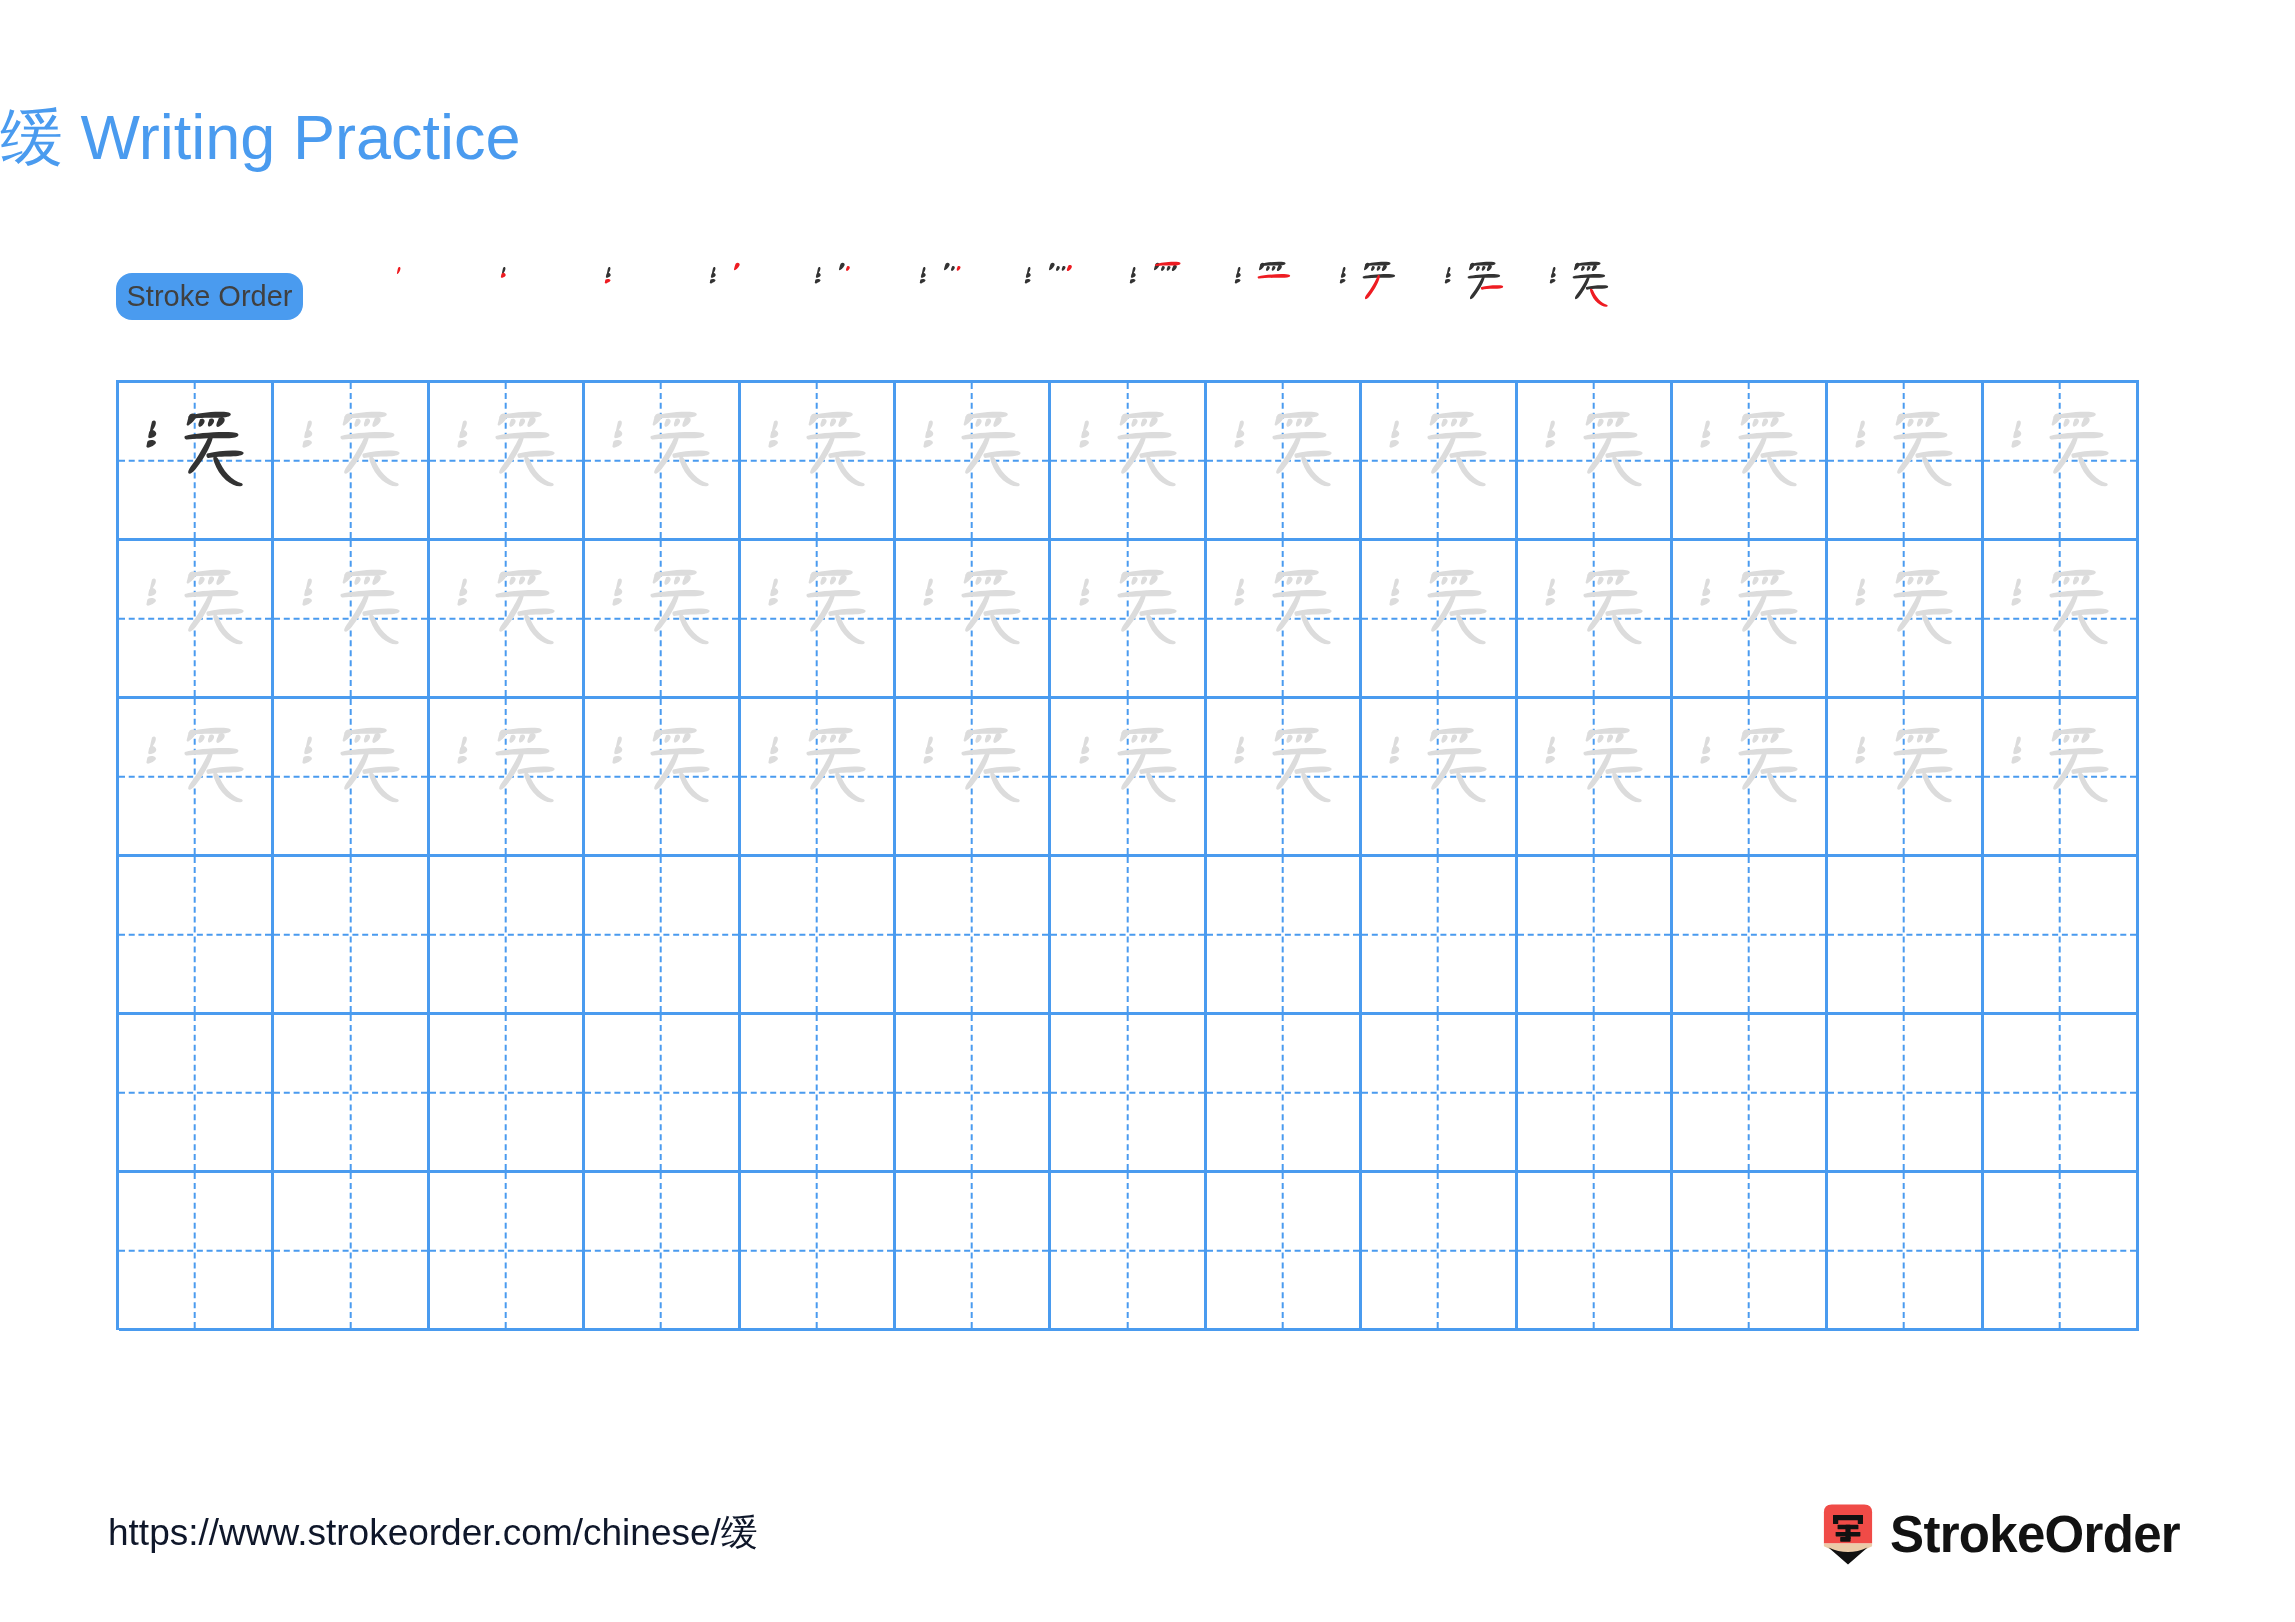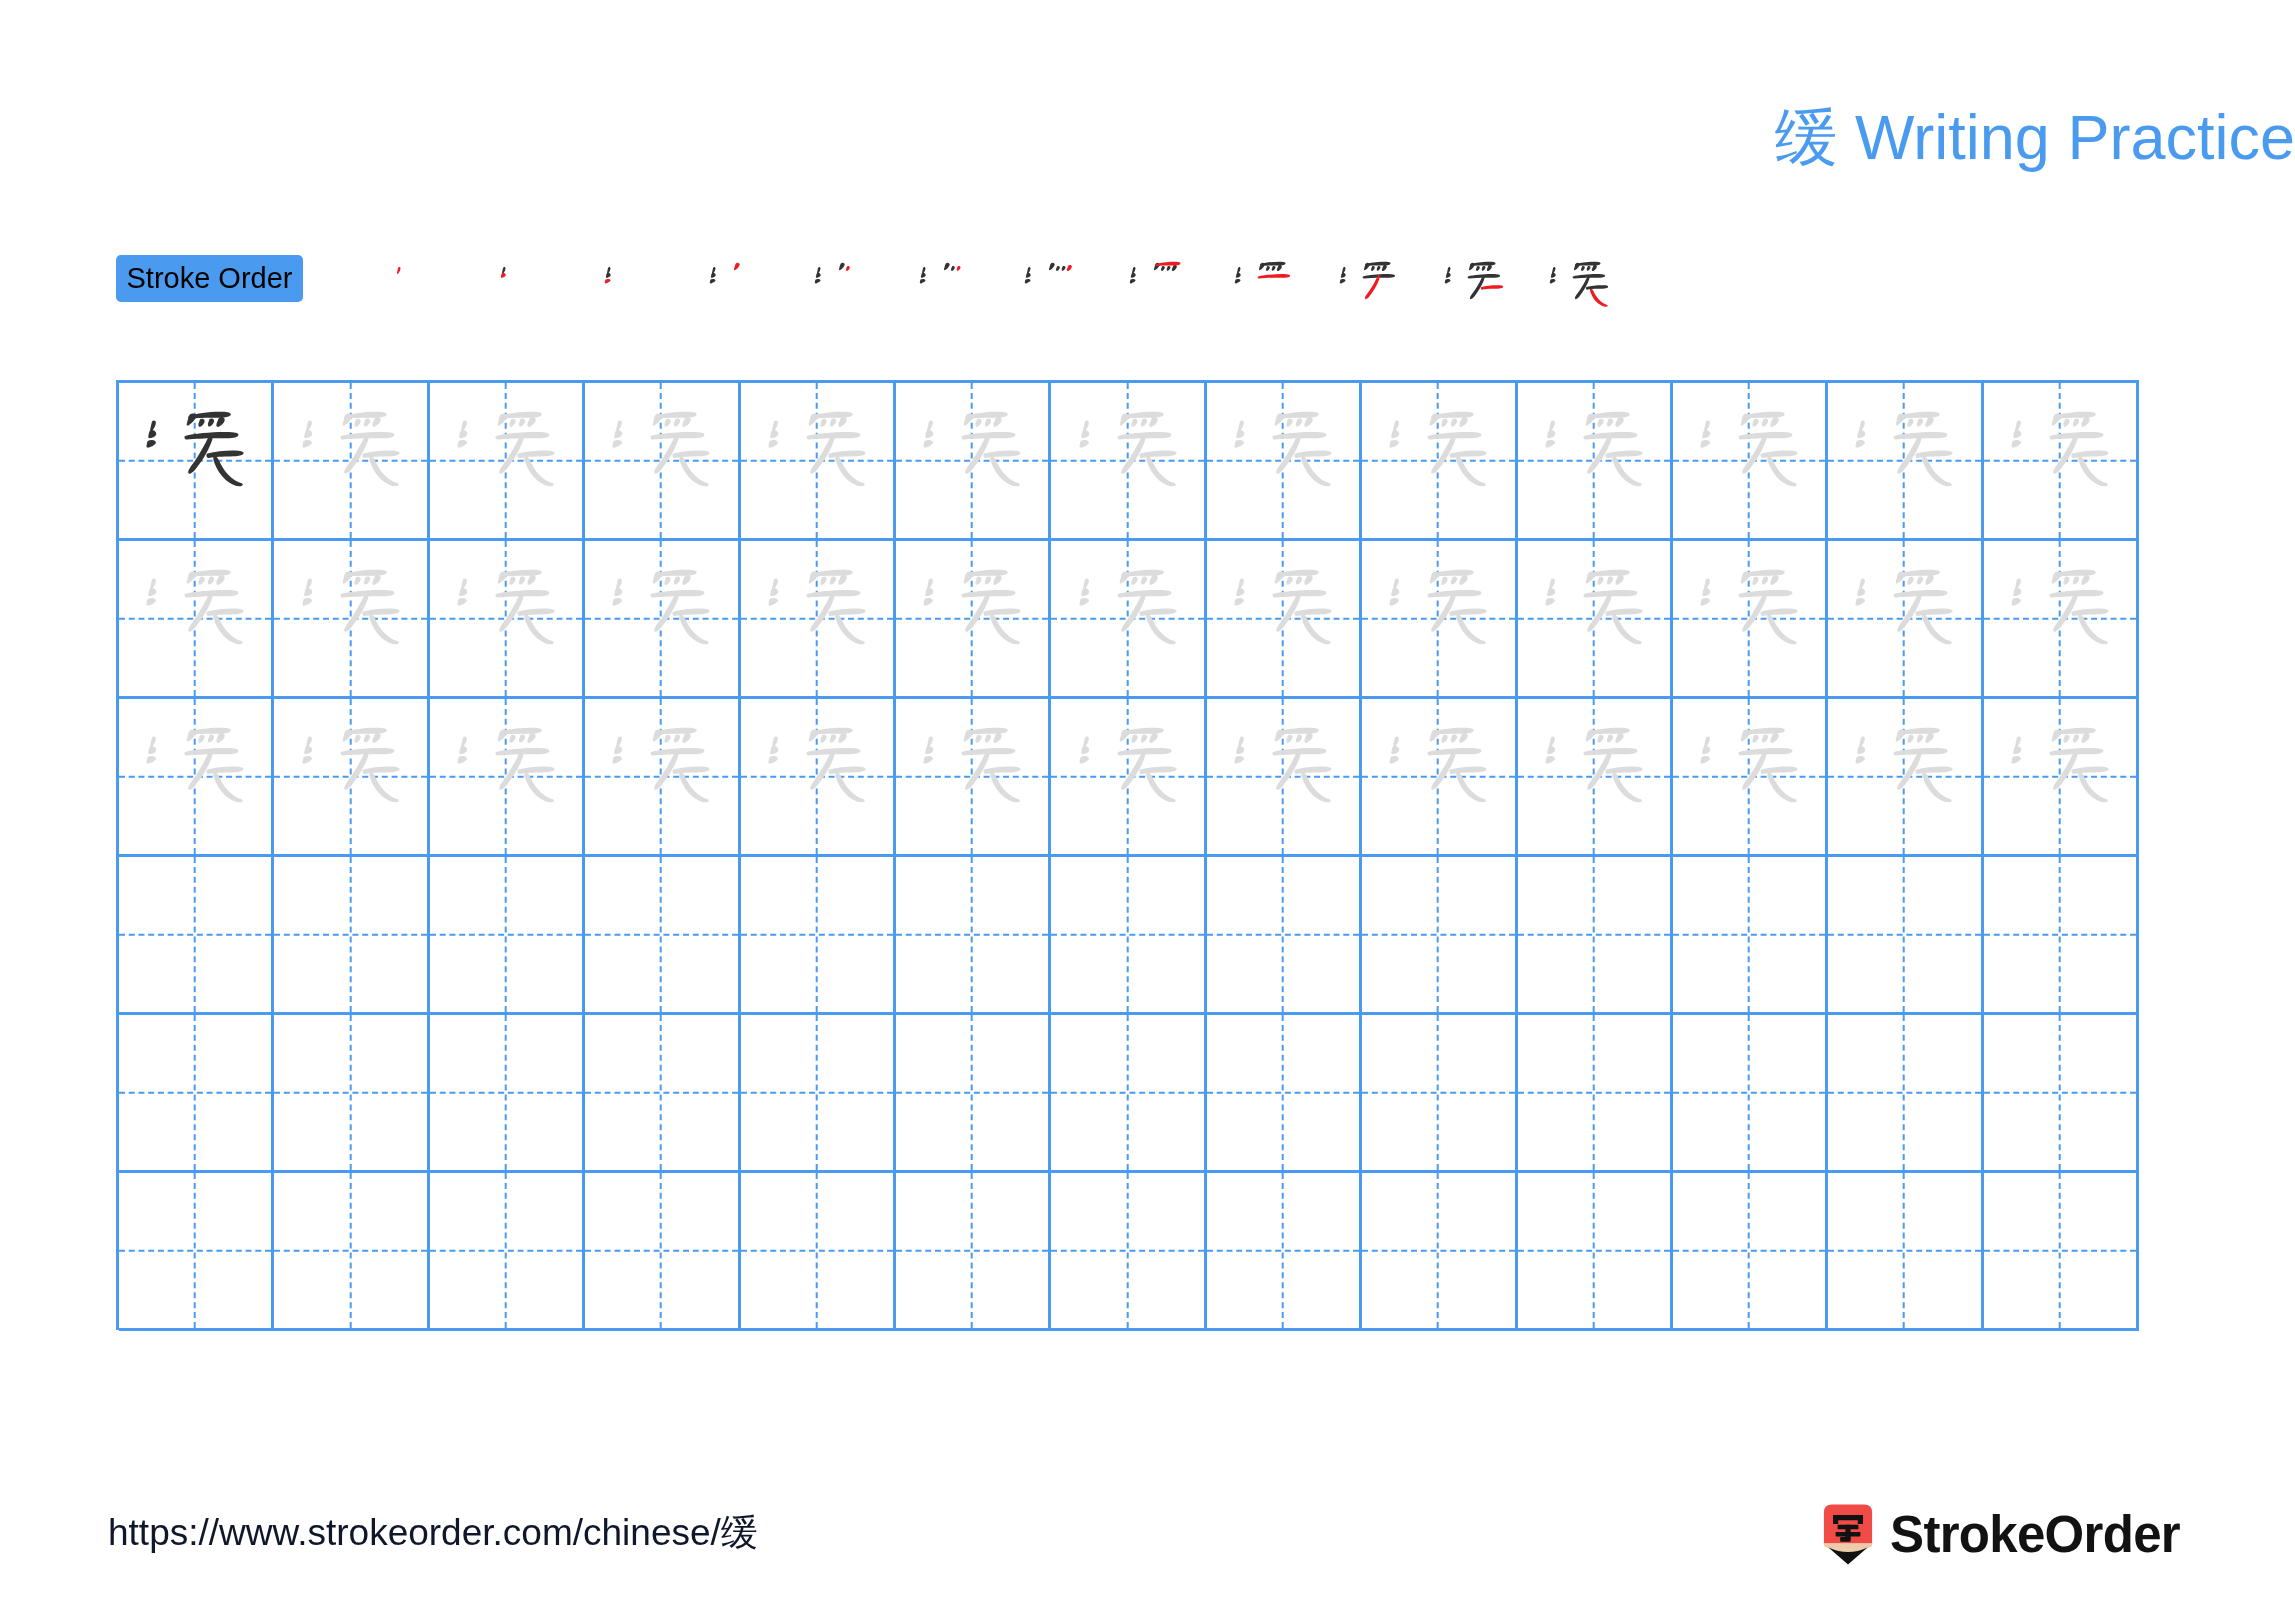--- a/index.html
+++ b/index.html
@@ -14,21 +14,21 @@
     font-family: "Liberation Sans", sans-serif;
     overflow: hidden;
   }
 
   
   #page-title {
     position: absolute;
     top: 98px;
     left: 0;
     width: 2295px;
-    text-align: right;
+    text-align: left;
     font-size: 63px;
     line-height: 79px;
     color: #4A9BEF;
     font-weight: 400;
     white-space: nowrap;
   }
   #page-title .han {
     font-family: "DejaVu Sans", sans-serif;
   }
 
@@ -36,27 +36,27 @@
   #stroke-order-section {
     position: absolute;
     left: 116px;
     top: 252px;
     width: 2022px;
     height: 79px;
   }
   #stroke-order-badge {
     position: absolute;
     left: 0;
-    top: 3px;
+    top: 21px;
     background: #4A9BEF;
-    color: #000000;
+    color: #404040;
     font-size: 29px;
     line-height: 29px;
     padding: 8.5px 10.5px 9.8px 10.5px;
-    border-radius: 5px;
+    border-radius: 16px;
     white-space: nowrap;
     font-weight: 400;
   }
   #stroke-order-list {
     position: absolute;
     left: 255px;
     top: 0;
     height: 79px;
     display: flex;
     align-items: flex-end;

